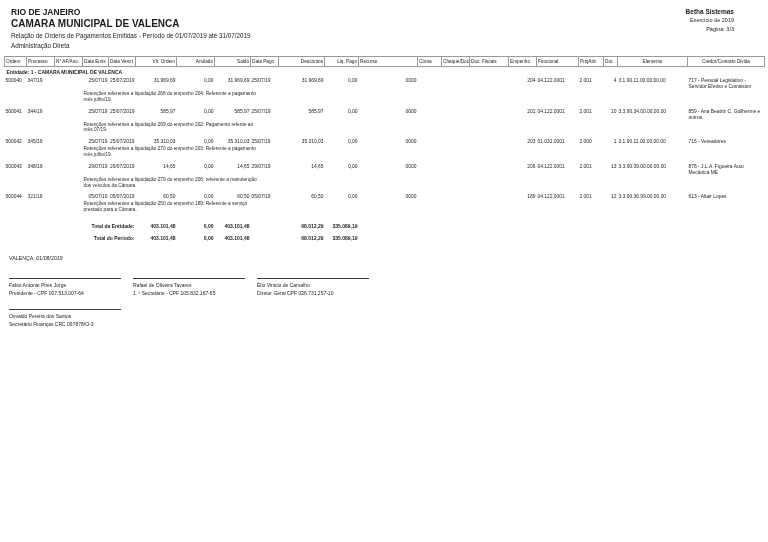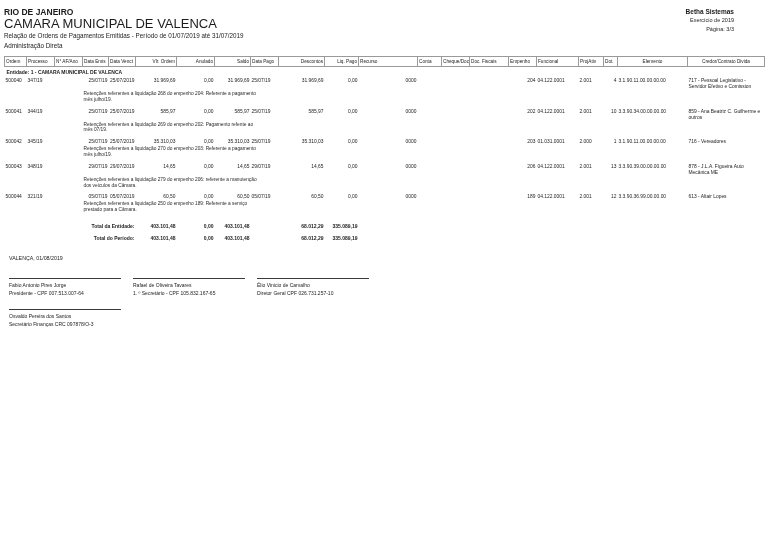--- a/index.html
+++ b/index.html
@@ -3,23 +3,23 @@
 <meta charset="utf-8">
 <style>
   html,body{margin:0;padding:0;background:#e8e8e8;}
   .sheet{
     position:relative;width:768px;height:542px;background:#ffffff;
     font-family:"Liberation Sans","DejaVu Sans",sans-serif;color:#1c1c1c;
     box-sizing:border-box;padding:7px 4px 0 4px;overflow:hidden;
   }
   
   .tophead{display:flex;justify-content:space-between;align-items:flex-start;}
-  .h-left{margin-left:0;}
+  .h-left{margin-left:7px;}
   .region{font-size:8.5px;font-weight:bold;line-height:11px;}
-  .entity{font-size:13px;font-weight:normal;line-height:11px;}
+  .entity{font-size:10px;font-weight:bold;line-height:11px;}
   .subtitle{font-size:6.3px;line-height:9px;margin-top:2px;}
   .admin{font-size:6.3px;line-height:9px;margin-top:1px;}
   .h-right{text-align:right;margin-right:30px;}
   .vendor{font-size:6.5px;font-weight:bold;line-height:9px;}
   .exercise{font-size:5.5px;line-height:9px;}
   .pagenum{font-size:5.5px;line-height:9px;}
   
   table.report{border-collapse:collapse;table-layout:fixed;width:760px;margin-top:6px;}
   table.report th{
     border:1px solid #9a9a9a;font-weight:normal;font-size:4.7px;

